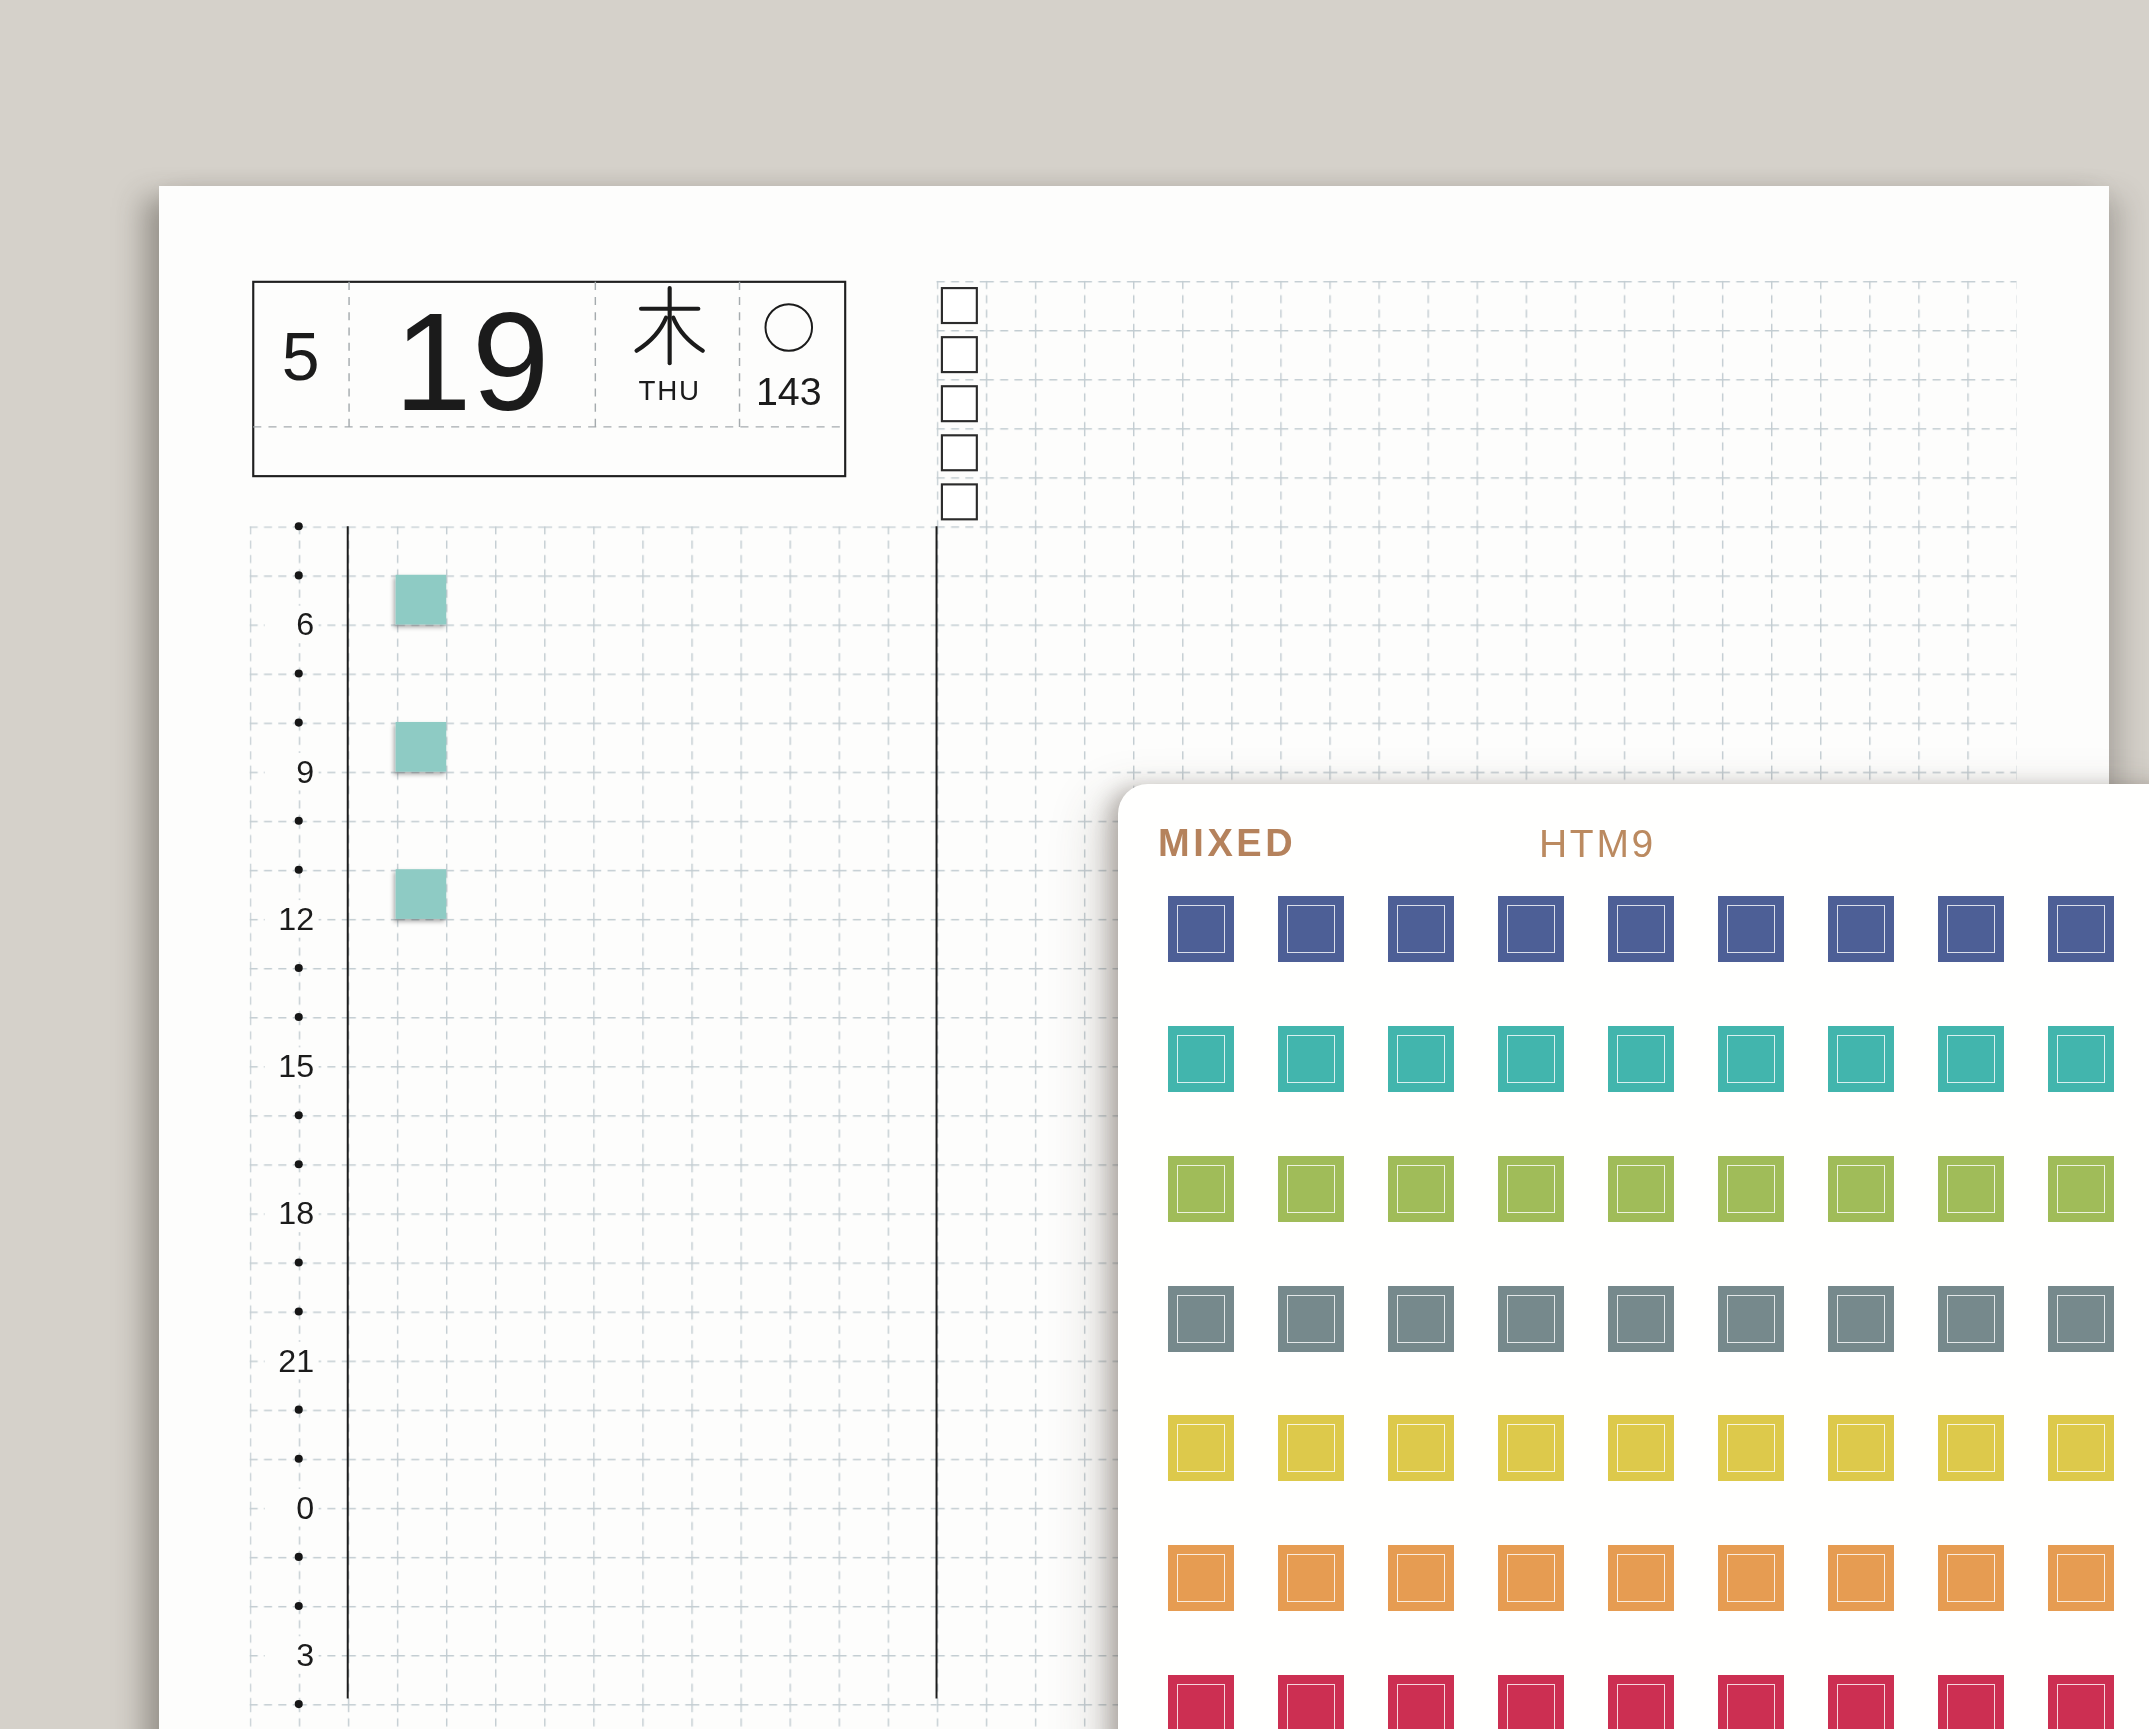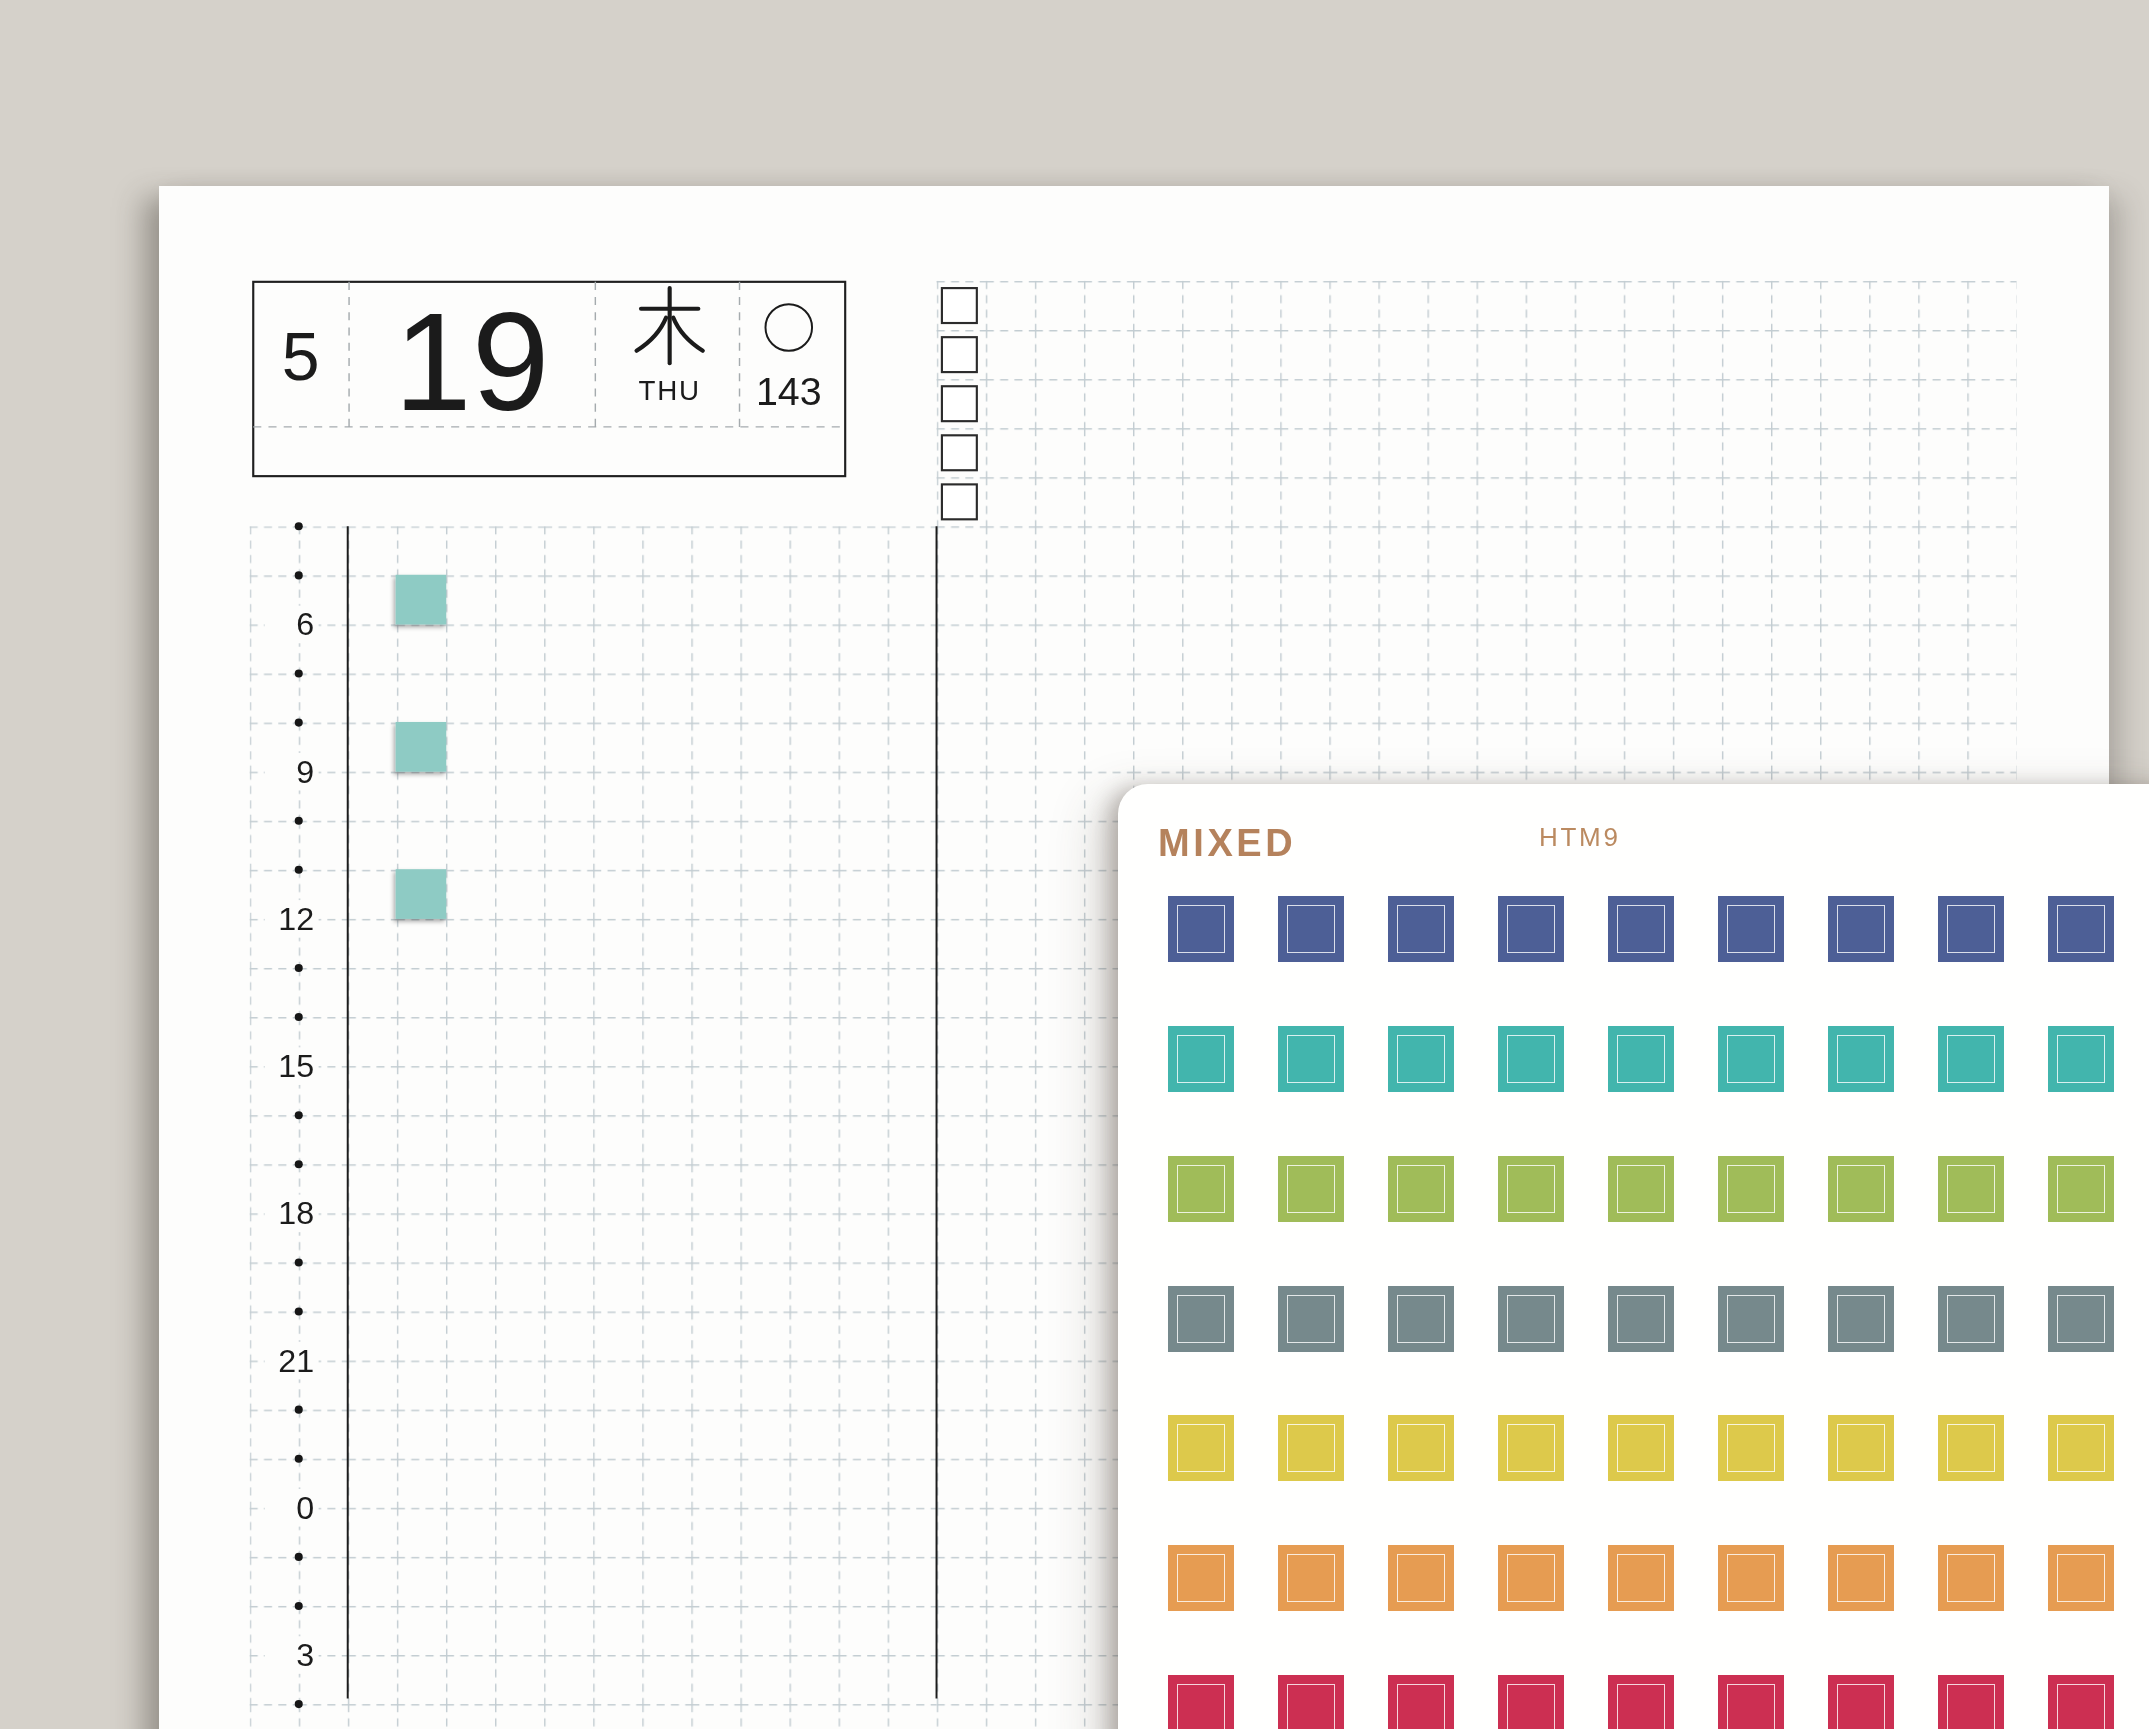--- a/index.html
+++ b/index.html
@@ -33,21 +33,21 @@
     border-radius:30px;
     box-shadow:-9px 3.6px 19.7px rgba(70,60,50,.32), -21.5px 12.5px 49px rgba(70,60,50,.18);
     z-index:5;
   }
   .sheet-title{
     position:absolute;left:40px;top:38px;
     font-size:38px;font-weight:bold;letter-spacing:3.6px;color:#b5825c;
   }
   .sheet-code{
     position:absolute;left:421px;top:38px;
-    font-size:26px;font-weight:normal;letter-spacing:2.7px;color:#bb8a60;
+    font-size:39px;font-weight:normal;letter-spacing:2.7px;color:#bb8a60;
   }
   .stk-row{position:absolute;left:50px;display:flex;gap:44px;}
   .stk{
     width:66px;height:66px;position:relative;flex:0 0 auto;
   }
   .stk::after{
     content:"";position:absolute;inset:9px;
     border:1.8px solid rgba(255,255,255,.8);
   }
 </style>

